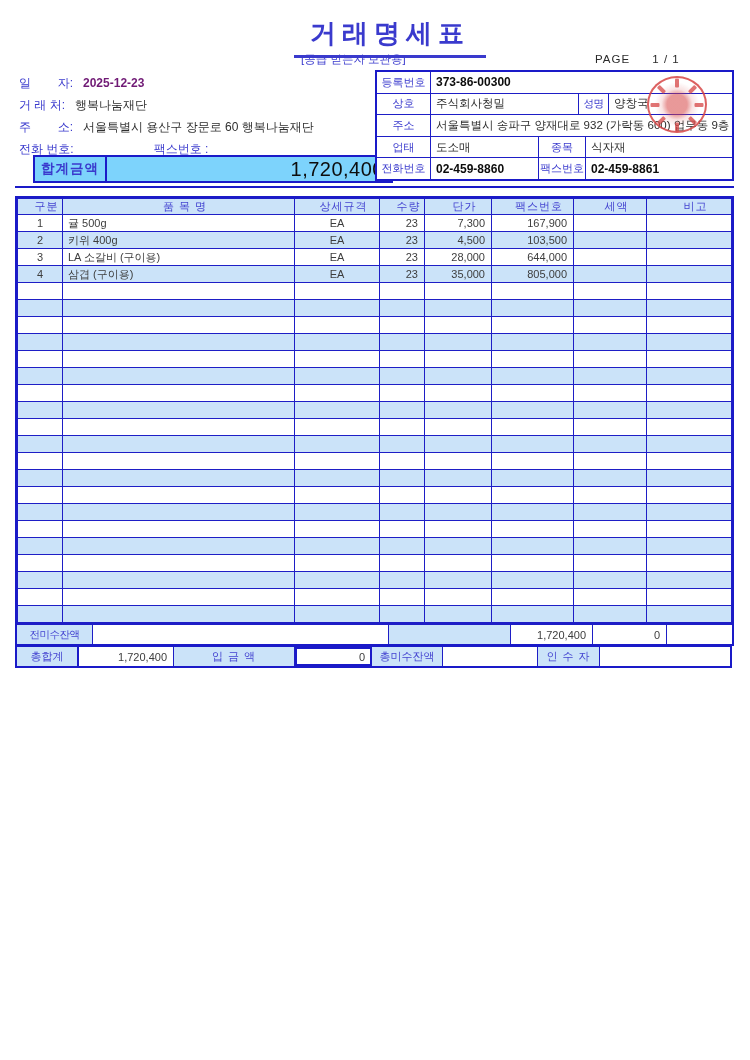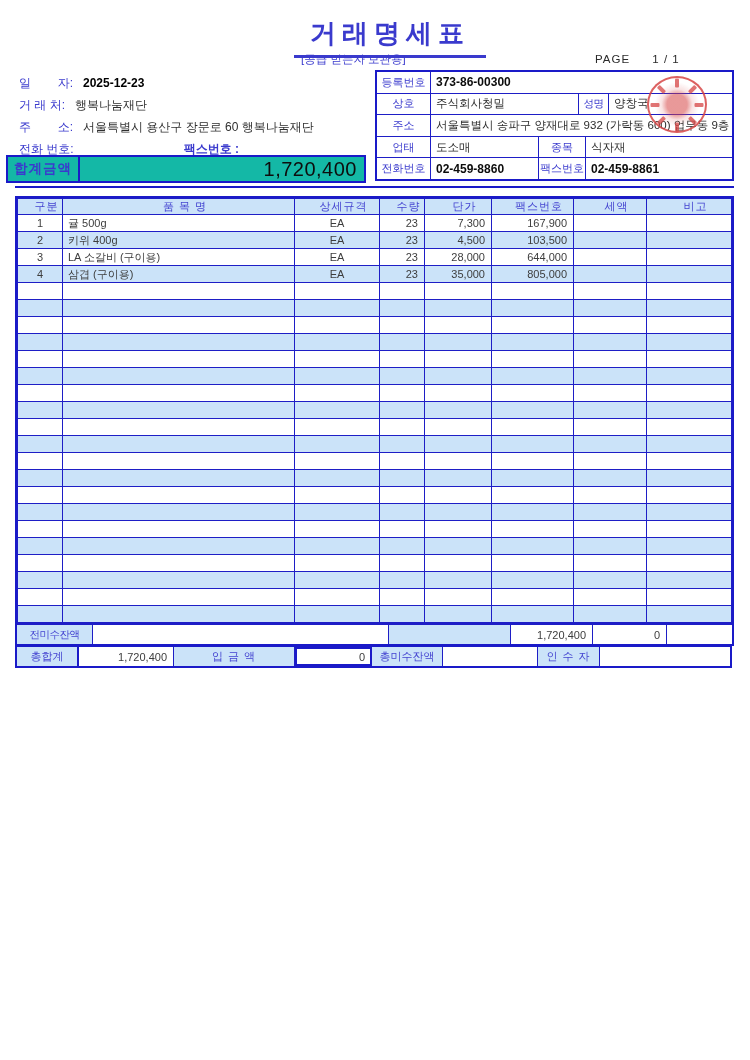--- a/index.html
+++ b/index.html
@@ -24,26 +24,26 @@
     letter-spacing:6px;border-bottom:3px solid var(--label);padding:0 16px 4px 16px;
   }
   .subtitle{position:absolute;left:301px;top:52px;color:var(--label);font-size:11.5px;}
   .page-ind{position:absolute;left:595px;top:53px;font-size:11.5px;color:#2b2b2b;letter-spacing:1px;}
   .page-ind .pv{margin-left:18px;}
   
   .cust{position:absolute;left:19px;top:72px;width:352px;font-size:12px;}
   .cust-line{height:22px;display:flex;align-items:center;}
   .cust .lbl{color:var(--label);white-space:pre;font-size:12px;}
   .cust .val{color:#2e2e2e;margin-left:10px;white-space:pre;}
-  .cust .val.b{font-weight:bold;color:#000000;}
-  .cust .fax-lbl{color:var(--label);margin-left:100px;white-space:pre;font-weight:bold;}
+  .cust .val.b{font-weight:bold;color:#701a75;}
+  .cust .fax-lbl{color:var(--label);margin-left:70px;white-space:pre;}
   
   .total-box{
-    position:absolute;left:6px;top:155px;width:360px;height:28px;
-    border:2.5px solid var(--thick);display:flex;align-items:stretch;background:#14b8a6;
+    position:absolute;left:33px;top:155px;width:360px;height:28px;
+    border:2.5px solid var(--thick);display:flex;align-items:stretch;background:#7dd3fc;
   }
   .total-box .tb-label{
     width:72px;border-right:2px solid var(--thick);display:flex;align-items:center;justify-content:center;
     color:var(--label);font-weight:bold;font-size:13.5px;letter-spacing:1px;
   }
   .total-box .tb-value{
     flex:1;display:flex;align-items:center;justify-content:flex-end;
     font-size:20px;color:var(--black);padding-right:7px;letter-spacing:.5px;
   }
   

